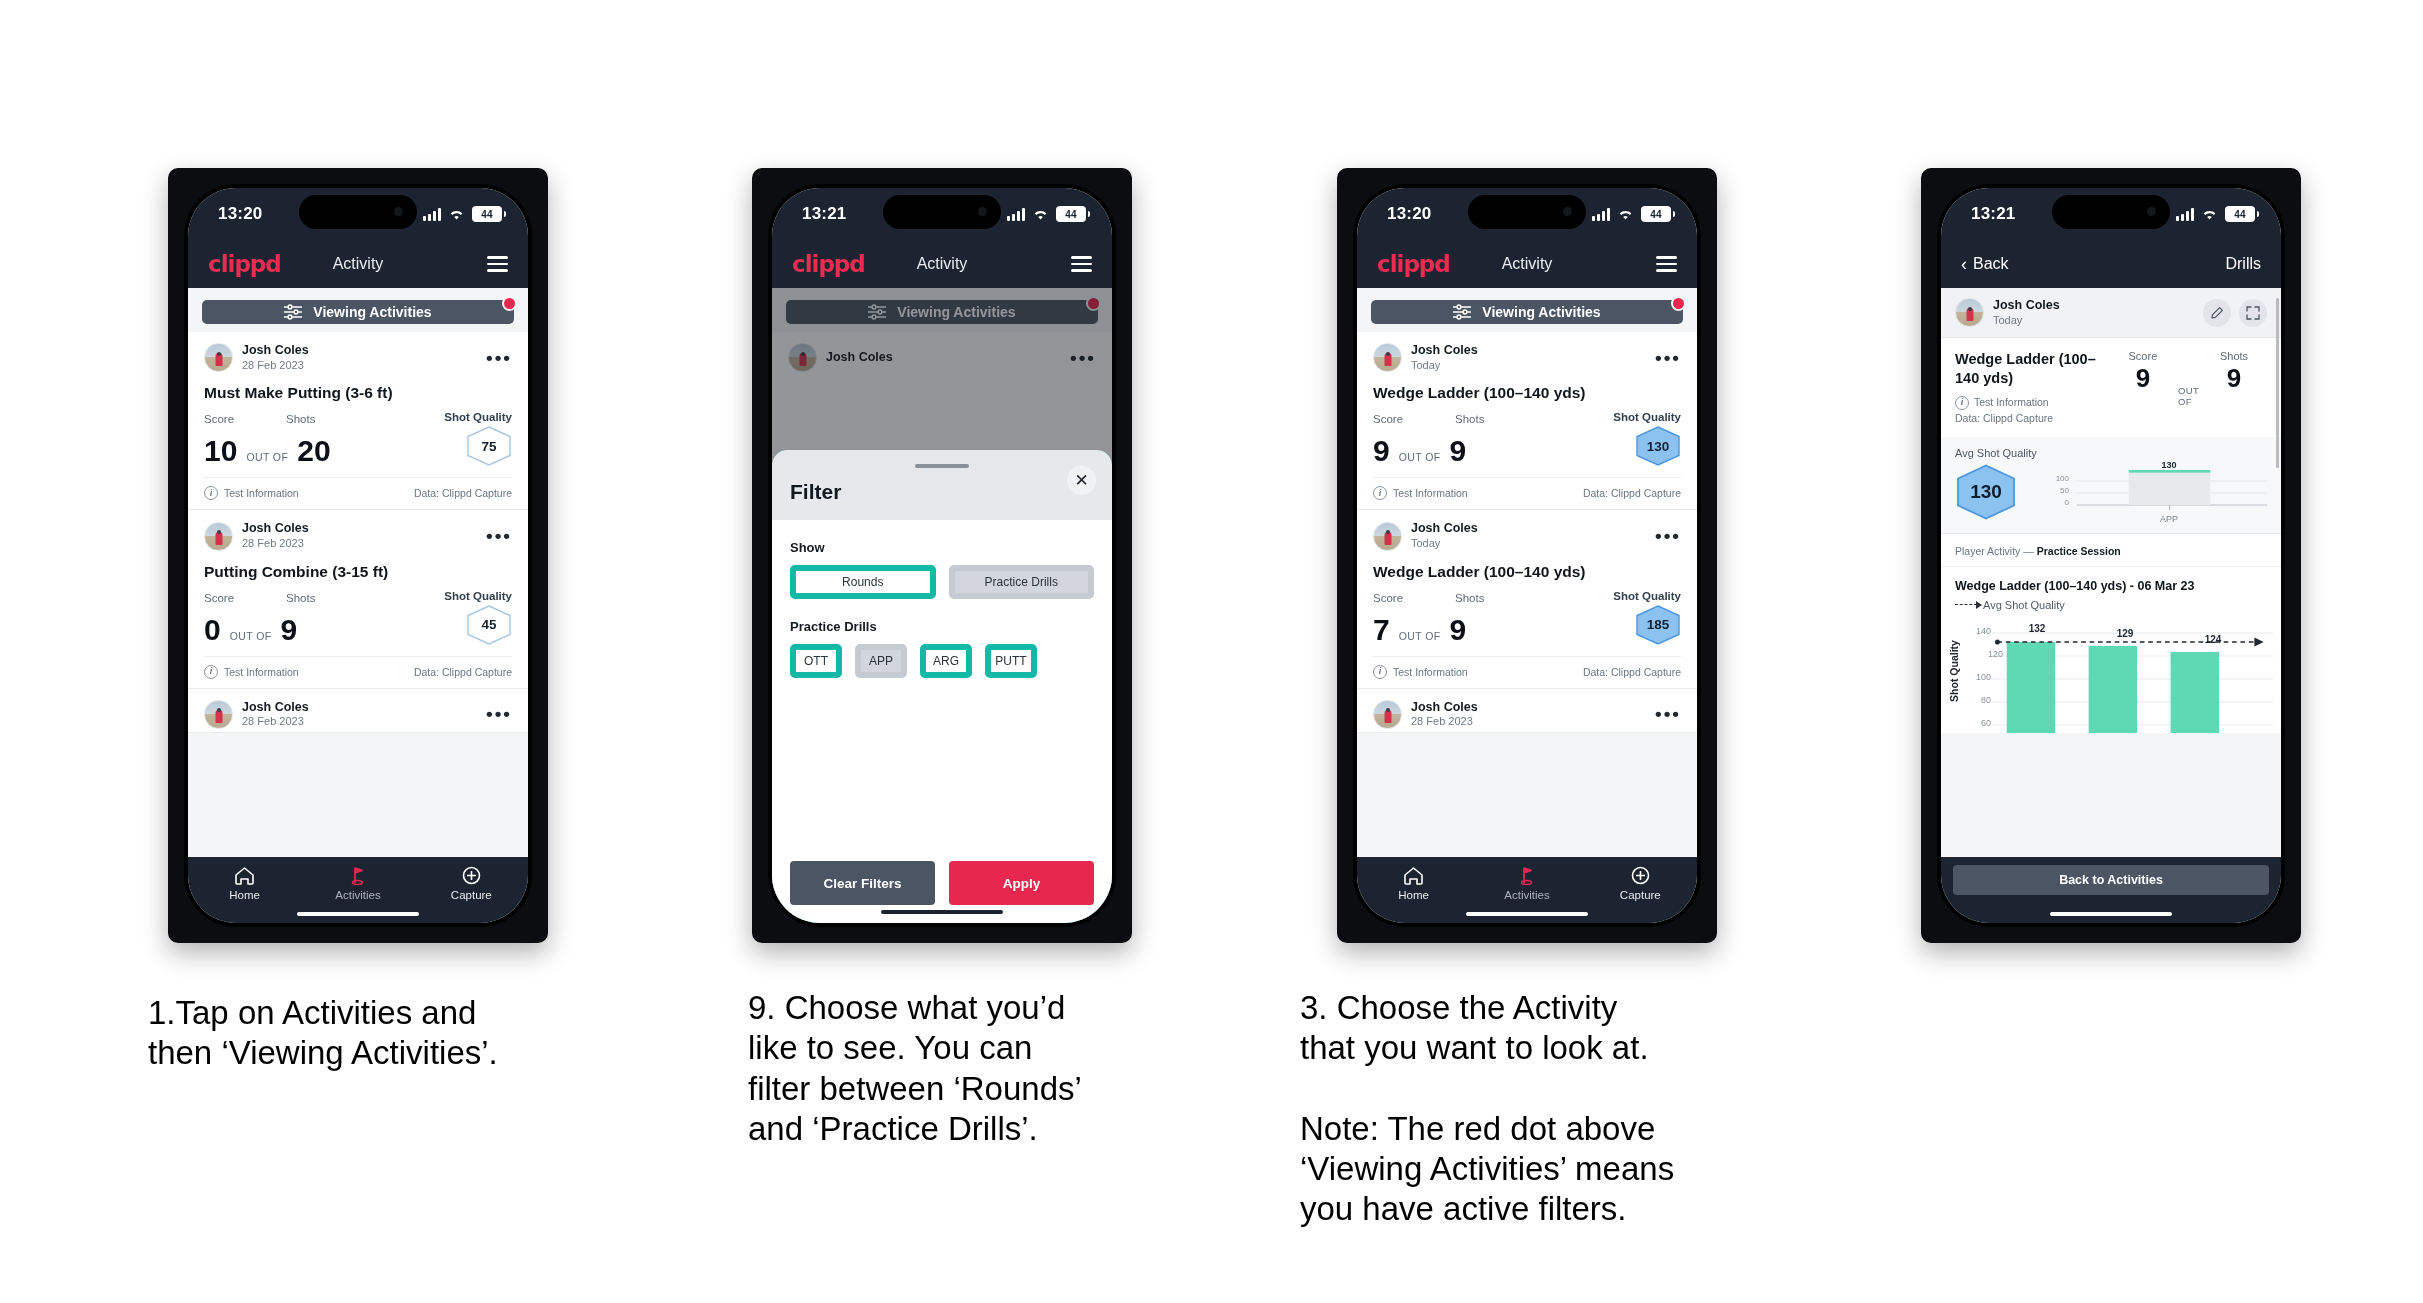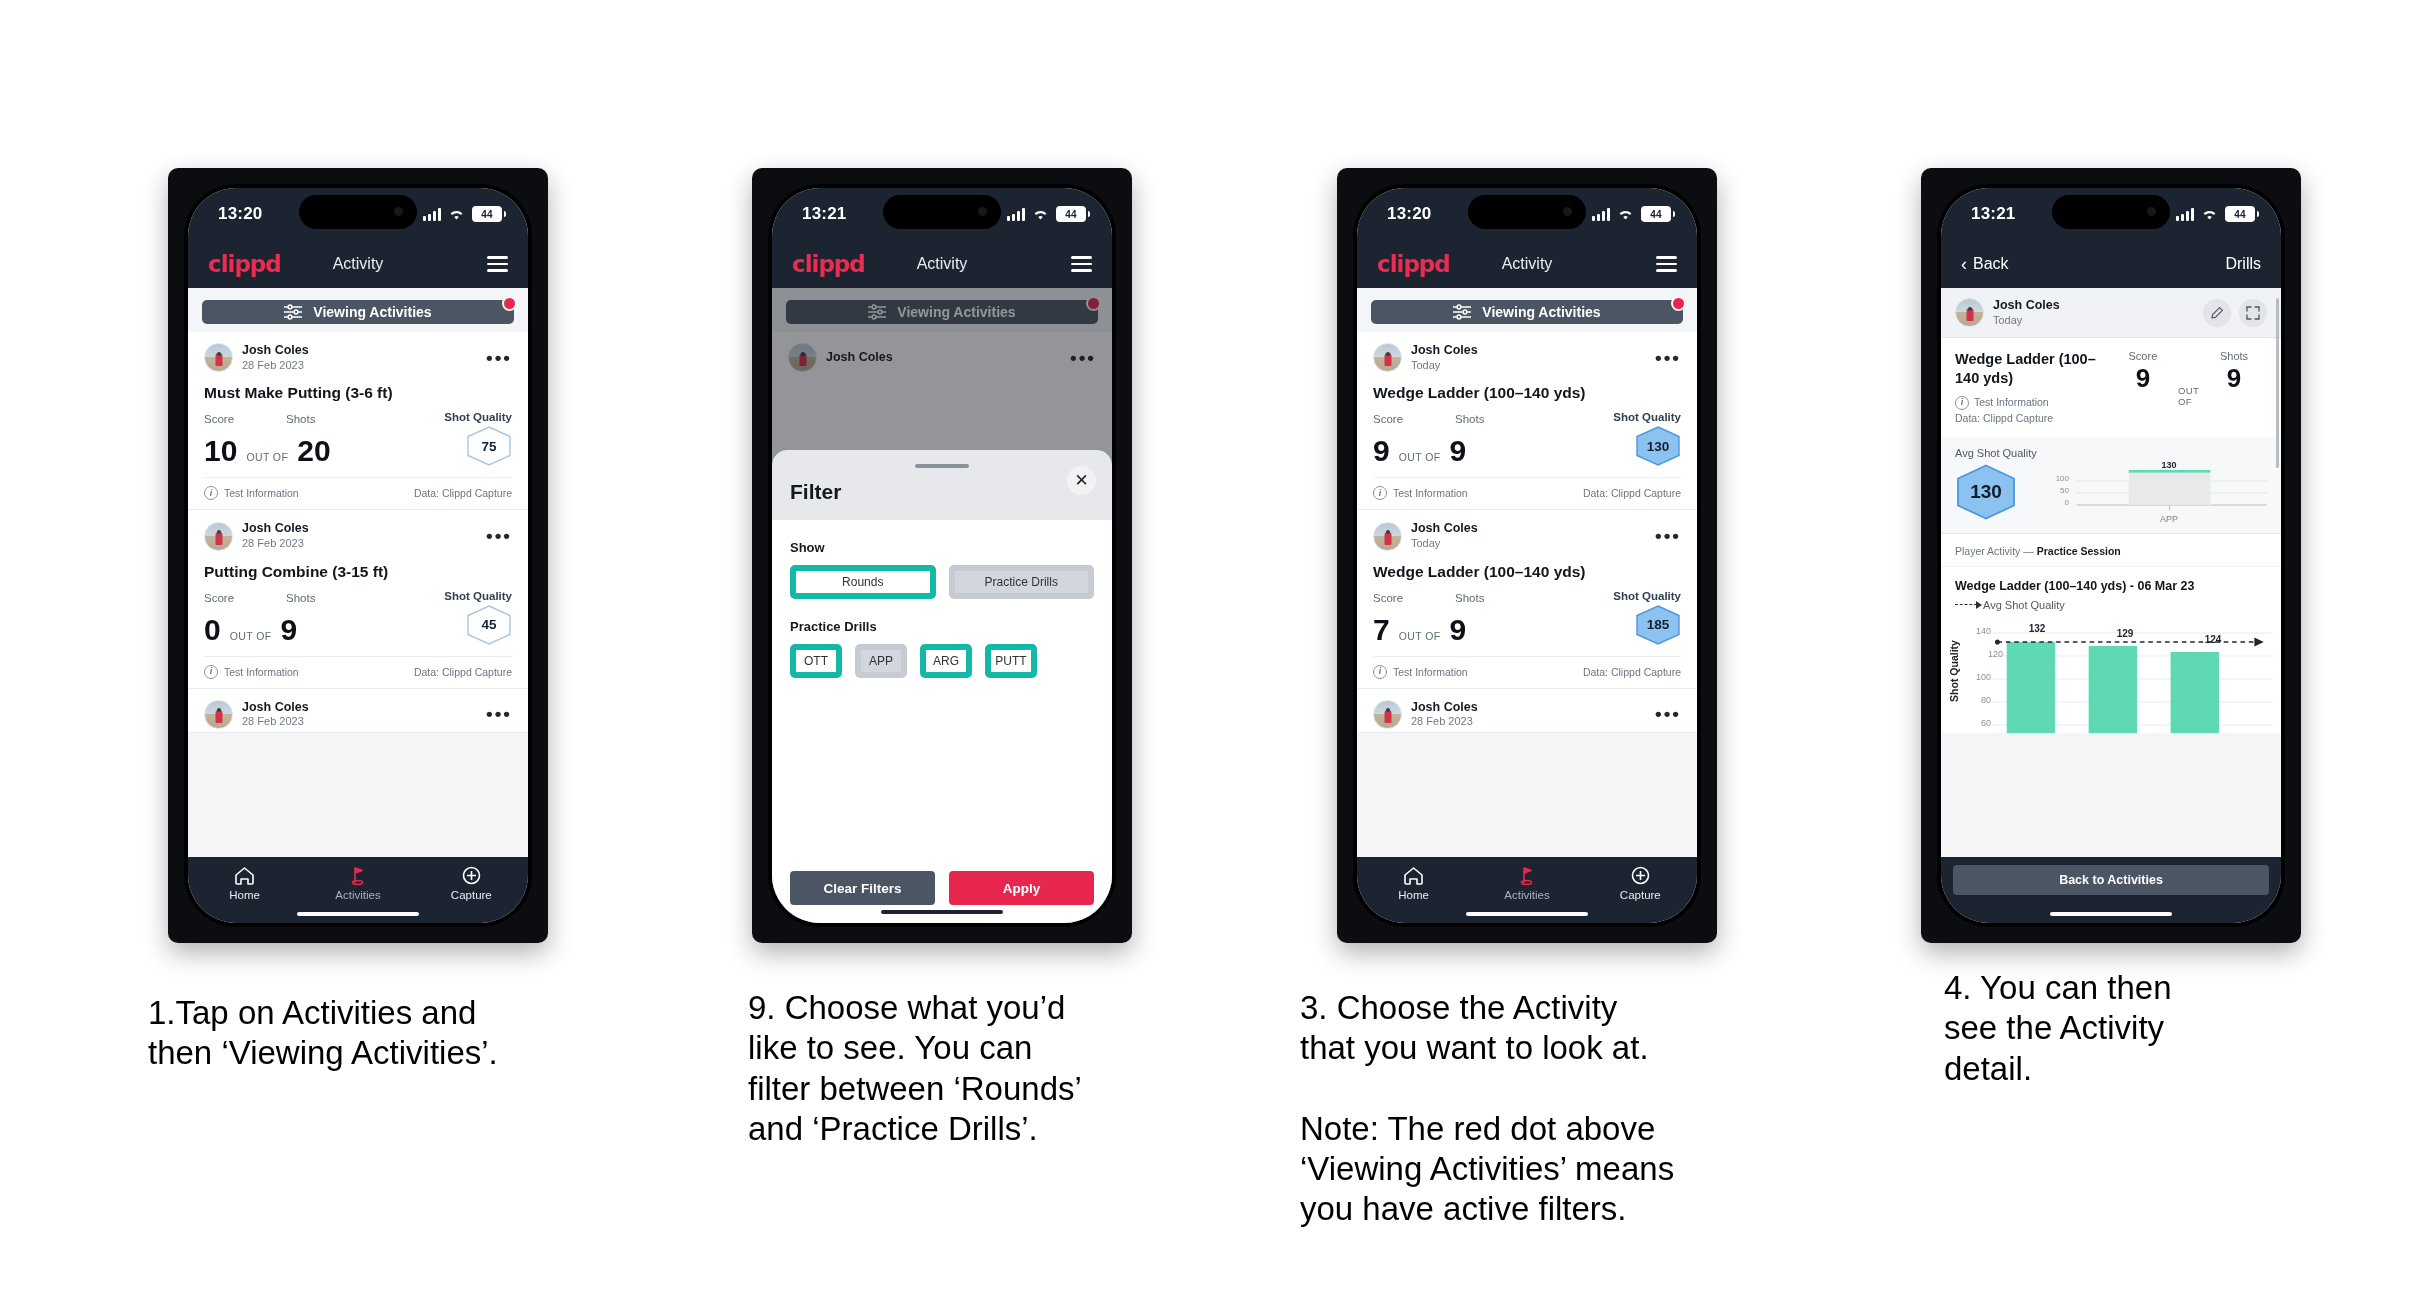--- a/index.html
+++ b/index.html
@@ -196,21 +196,21 @@
   .chiprow{display:flex;gap:13px;margin-bottom:20px;}
   .chip{
     flex:1 1 0;height:34px;border:6px solid #14b8a6;border-radius:5px;background:#fff;
     display:flex;align-items:center;justify-content:center;
     font-size:12px;color:#2c333b;box-sizing:border-box;
   }
   .chip.sel{background:#d3d7dd;border-color:#c6cbd2;}
   .chiprow.small .chip{flex:0 0 52px;}
   .sheet-foot{padding:0 18px 18px 18px;display:flex;gap:14px;background:#fff;}
   .btn{
-    flex:1 1 0;height:34px;border-radius:4px;display:flex;align-items:center;justify-content:center;
+    flex:1 1 0;height:44px;border-radius:4px;display:flex;align-items:center;justify-content:center;
     font-size:13.5px;font-weight:bold;color:#fff;
   }
   .btn.clear{background:#4b5563;}
   .btn.apply{background:#e8274f;}
 
   
   .detail-scroll{flex:1 1 auto;background:#f4f5f7;overflow:hidden;position:relative;}
   .d-userbar{
     background:#f1f2f5;display:flex;align-items:center;padding:10px 14px;
     border-bottom:1px solid #e3e5e9;
@@ -922,17 +922,14 @@
   <div class="caption" id="cap2">9. Choose what you’d
 like to see. You can
 filter between ‘Rounds’
 and ‘Practice Drills’.</div>
   <div class="caption" id="cap3">3. Choose the Activity
 that you want to look at.
 
 Note: The red dot above
 ‘Viewing Activities’ means
 you have active filters.</div>
-  <div class="caption" id="cap4">4. You can then
-see the Activity
-detail.</div>
 
 </div>
 
 </body></html>

